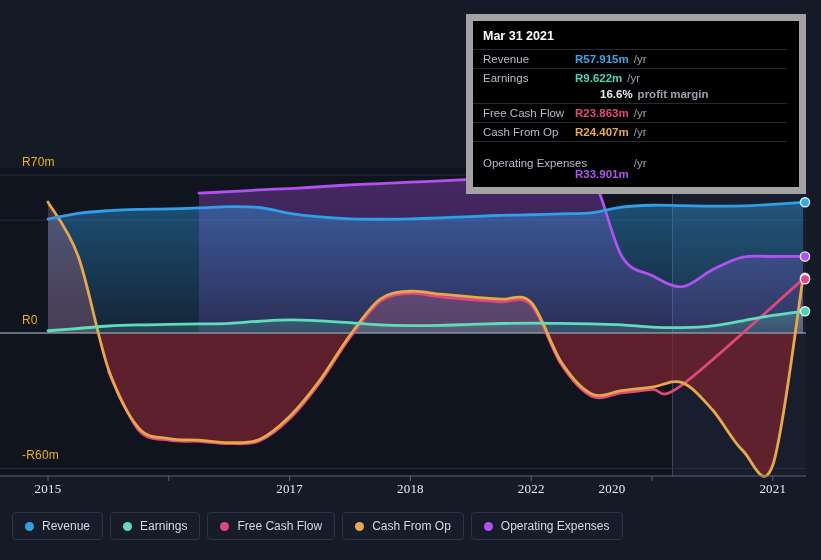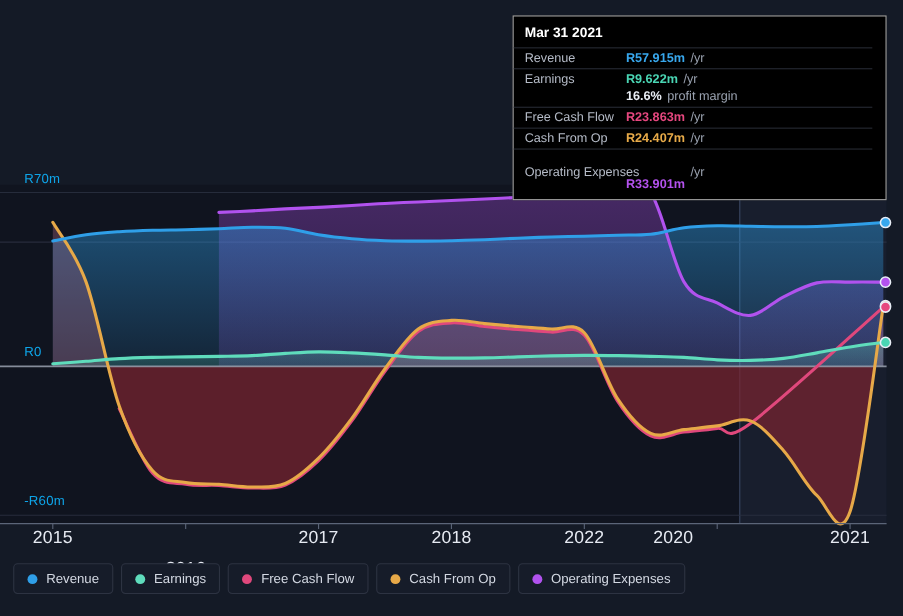--- a/index.html
+++ b/index.html
@@ -11,60 +11,61 @@
     position:relative;
   }
   #root{position:absolute;inset:0;}
 
   
   .plot-wrap{position:absolute;left:0;top:0;width:821px;height:500px;}
   .plot-svg{position:absolute;left:0;top:0;}
 
   .axis-label{
     position:absolute;
-    color:#0ea5e9;
+    color:#eab308;
     font-size:12px;
     letter-spacing:.2px;
     white-space:nowrap;
   }
   .y-label{left:22px;}
   .x-label{
-    color:#e6eaf2;font-size:16px;
+    color:#e6eaf2;font-size:13px;
     transform:translateX(-50%);
     top:481px;
+    font-family:Liberation Serif, serif;
   }
 
   
   .tooltip{
     position:absolute;
     left:466px;top:14px;
     width:340px;
     background:#000;
-    border:1px solid #a3a3a3;
+    border:7px solid #a3a3a3;
     box-sizing:border-box;
     padding:6px 12px 4px 0;
     z-index:40;
   }
   .tt-date{
     color:#fff;font-size:12.5px;font-weight:bold;
     padding:2px 10px 6px 10px;
   }
   .tt-row{
     display:flex;align-items:center;
     padding:3px 10px;
     border-top:1px solid #262a33;
     font-size:11.5px;
     white-space:nowrap;
   }
   .tt-row.no-rule{border-top:none;padding-top:1px;}
   .tt-name{color:#b6bcc8;width:92px;flex:0 0 92px;}
   .tt-val{font-weight:bold;}
   .tt-unit{color:#9aa2b0;margin-left:5px;font-weight:normal;}
   .tt-sub{color:#e9edf4;font-weight:bold;}
-  .tt-subunit{color:#9aa2b0;font-weight:normal;margin-left:5px;}
+  .tt-subunit{color:#9aa2b0;font-weight:bold;margin-left:5px;}
 
   
   .legend{
     position:absolute;left:12px;top:512px;
     display:flex;gap:7px;align-items:center;
   }
   .legend-item{
     display:flex;align-items:center;gap:8px;
     border:1px solid #2d3342;
     border-radius:4px;
@@ -164,21 +165,21 @@
           <span class="tt-val" style="color: rgb(56, 168, 238);">R57.915m</span>
           <span class="tt-unit">/yr</span>
         </div>
         <div class="tt-row">
           <span class="tt-name">Earnings</span>
           <span class="tt-val" style="color: rgb(74, 214, 180);">R9.622m</span>
           <span class="tt-unit">/yr</span>
         </div>
         <div class="tt-row no-rule">
           <span class="tt-name"></span>
-          <span class="tt-sub" style="color: rgb(233, 237, 244);">16.6%</span>
+          <span class="tt-sub" style="color: rgb(233, 237, 244); margin-left: 25px;">16.6%</span>
           <span class="tt-subunit">profit margin</span>
         </div>
         <div class="tt-row">
           <span class="tt-name">Free Cash Flow</span>
           <span class="tt-val" style="color: rgb(230, 71, 127);">R23.863m</span>
           <span class="tt-unit">/yr</span>
         </div>
         <div class="tt-row">
           <span class="tt-name">Cash From Op</span>
           <span class="tt-val" style="color: rgb(232, 171, 73);">R24.407m</span>

